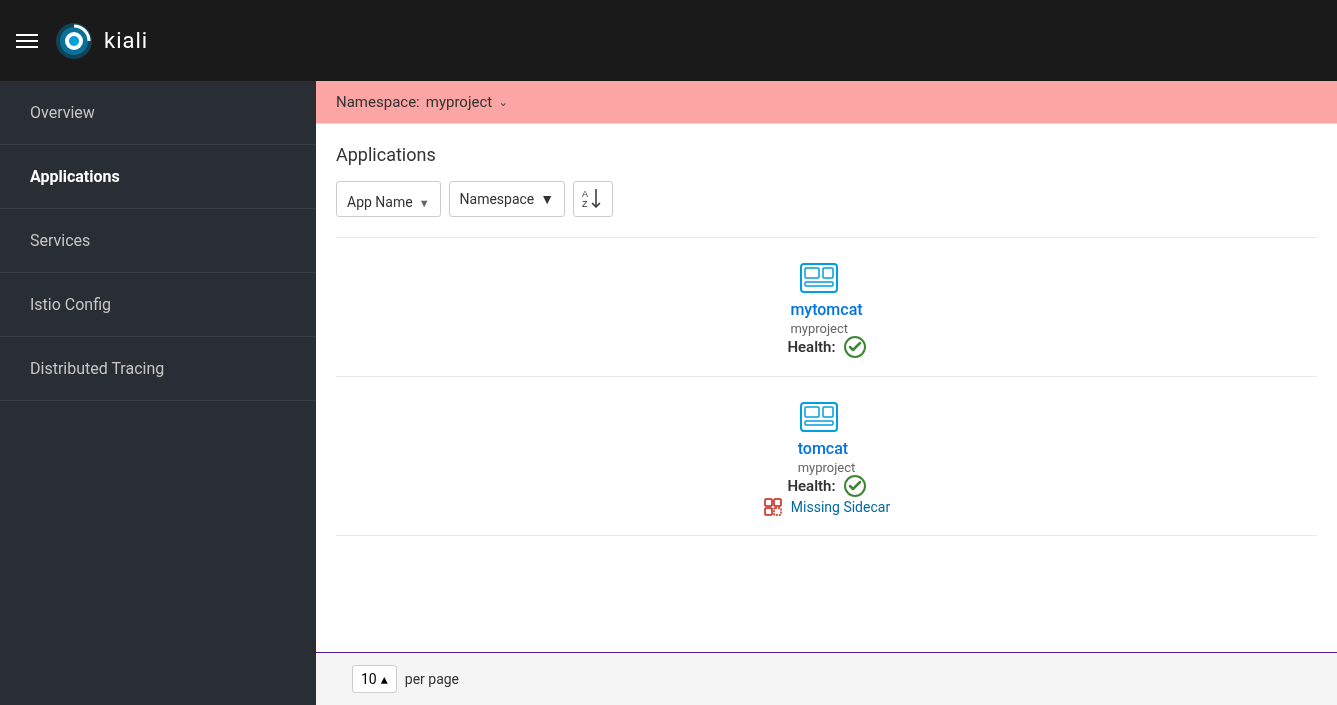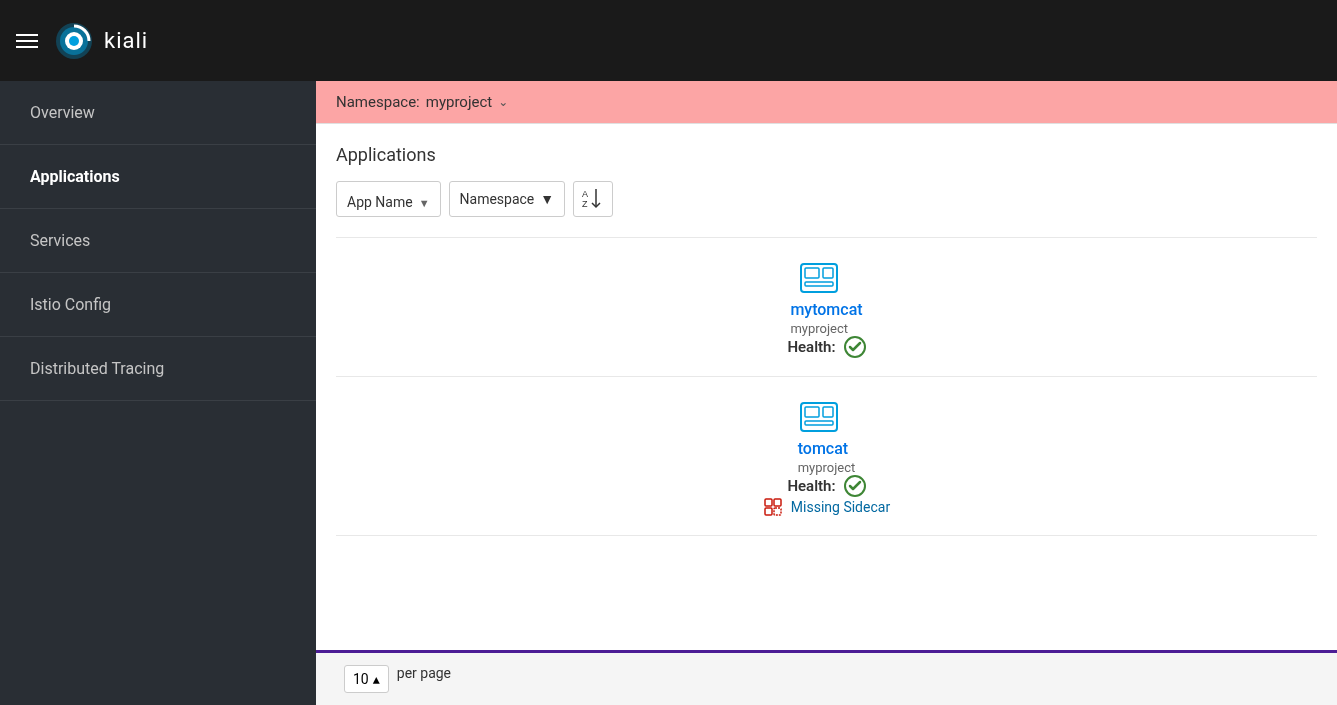--- a/index.html
+++ b/index.html
@@ -232,24 +232,25 @@
       color: #0369a1;
       font-size: 14px;
     }
     .warning-icon {
       width: 20px;
       height: 20px;
     }
 
     
     .pagination-bar {
-      padding: 12px 28px;
+      padding: 12px 36px;
       background: #f5f5f5;
-      border-top: 3px solid #4c1d95;
-      display: flex;
+      border-top: 1px solid #4c1d95;
+      display: flex;
+      align-items: center;
       gap: 8px;
     }
     .per-page-selector {
       display: flex;
       align-items: center;
       gap: 4px;
       border: 1px solid #ccc;
       border-radius: 3px;
       padding: 5px 8px;
       background: white;

